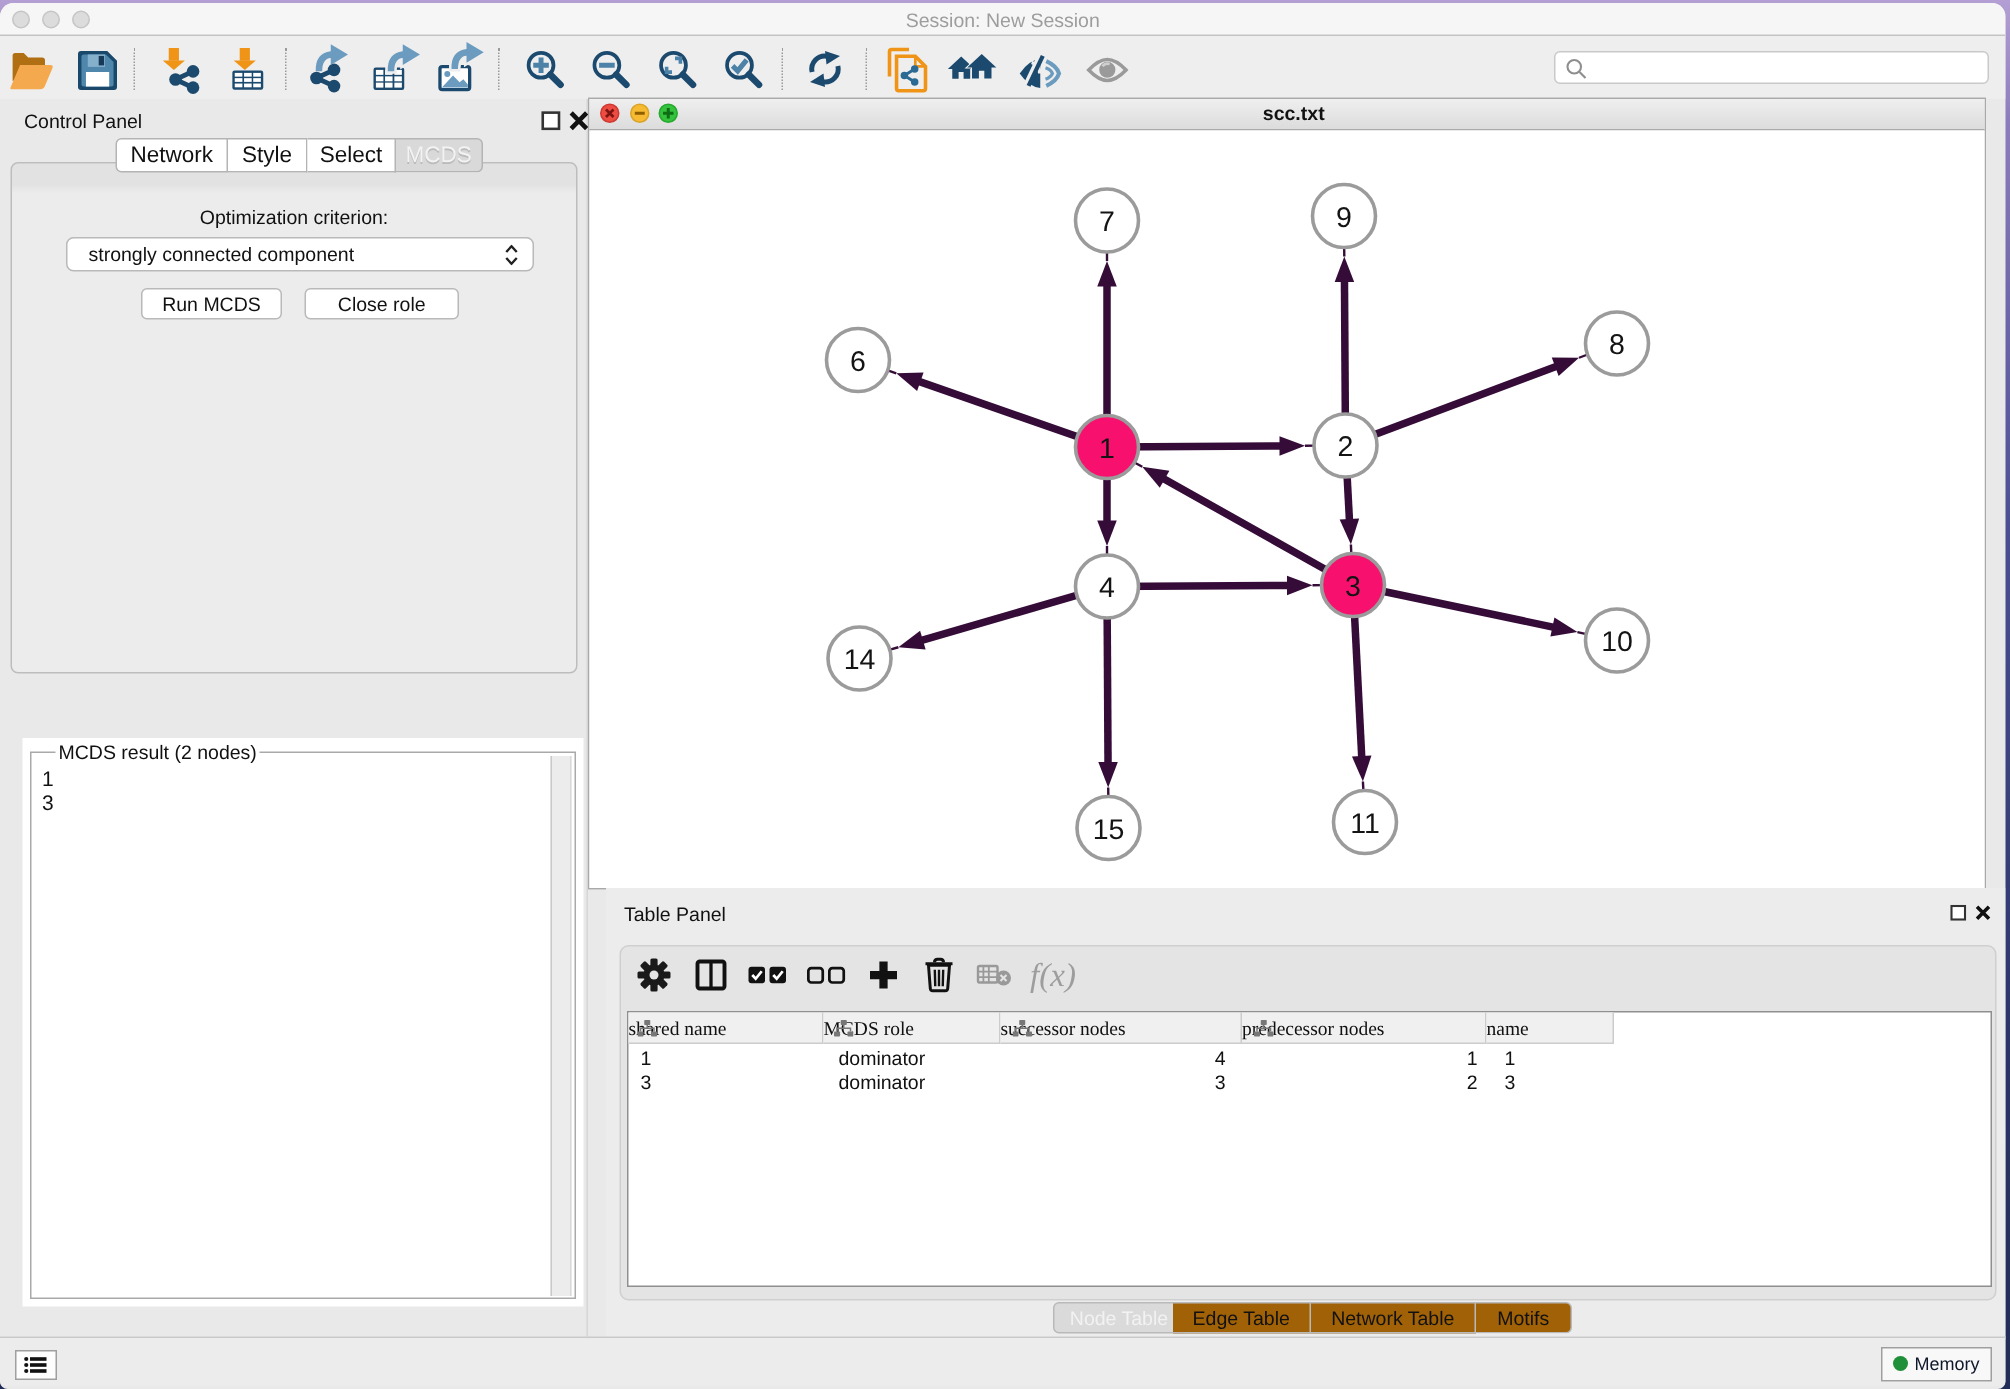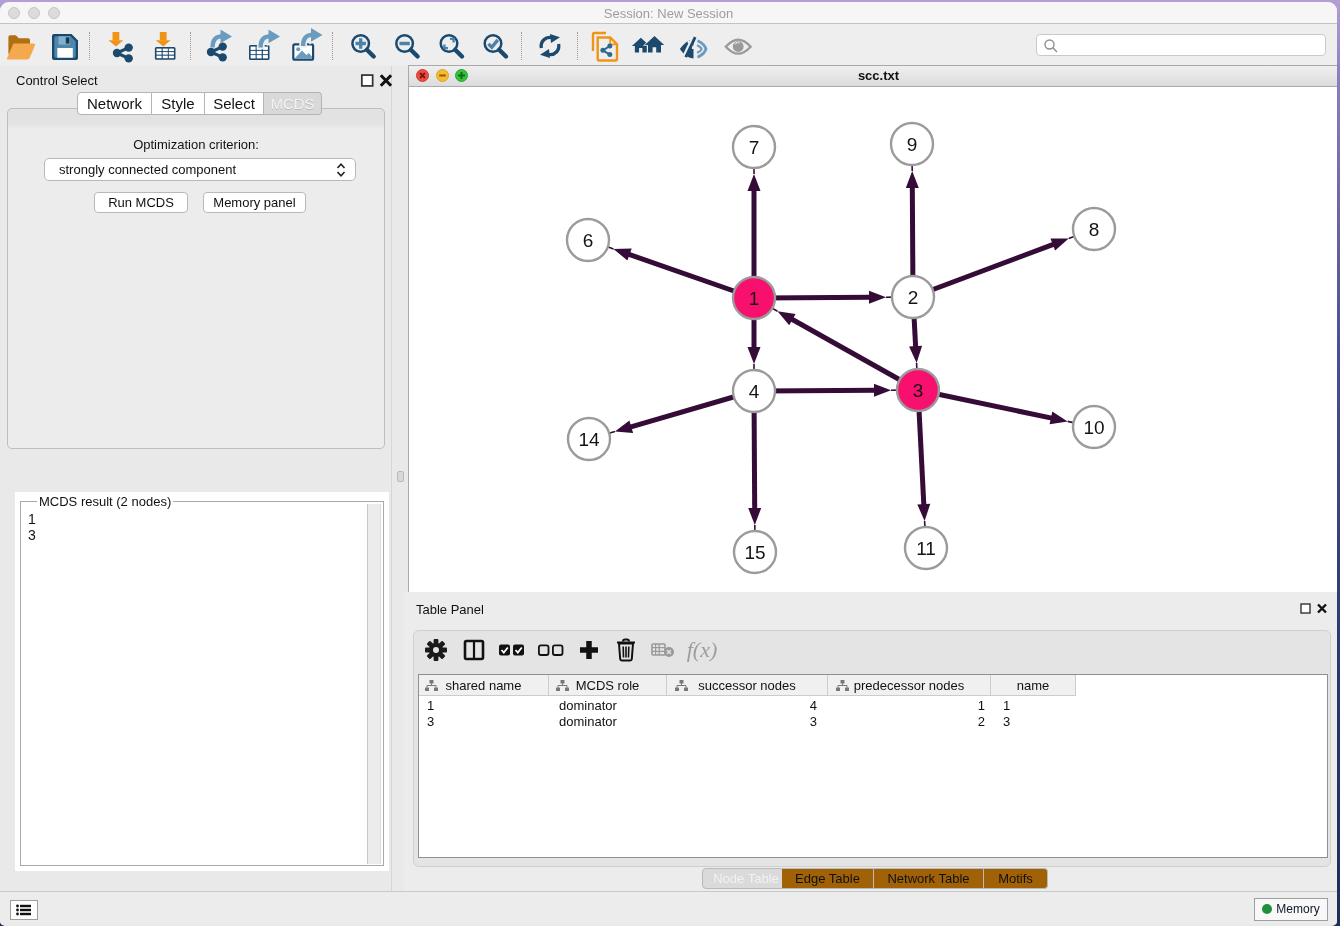--- a/index.html
+++ b/index.html
@@ -49,38 +49,38 @@
     border:1px solid #a9a9a9; }
   #legend { position:absolute; left:16px; top:-8px; background:#fff; padding:0 2px;
     font-size:13px; color:#111; }
   #restext { position:absolute; left:7px; top:9px; font-size:14px; color:#111; line-height:16px; }
   #res-scroll { position:absolute; right:2px; top:2px; width:14px; height:360px;
     background:#ececec; border-left:1px solid #c9c9c9; border-right:1px solid #d9d9d9; }
   
   #vsplit-handle { position:absolute; left:397px; top:469px; width:7px; height:11px;
     background:#d8d8d8; border:1px solid #b9b9b9; border-radius:2px; }
   
-  #netframe { position:absolute; left:408px; top:63px; width:932px; height:528px;
+  #netframe { position:absolute; left:392px; top:63px; width:932px; height:528px;
     border:1px solid #a9a9a9; background:#fff; }
   #nettitle { position:absolute; left:0; top:0; width:100%; height:21px; 
     background:linear-gradient(180deg,#efefef,#dcdcdc); border-bottom:1px solid #aaaaaa; }
   #nettitle .txt { position:absolute; width:100%; text-align:center; top:2px; padding-left:9px;
     font-size:13px; color:#111; font-weight:bold; }
   .mac { position:absolute; top:3px; width:13px; height:13px; border-radius:50%; }
   #netcanvas { position:absolute; left:0; top:21px; width:930px; height:505px; background:#fff; }
   
   #tpanel { position:absolute; left:404px; top:590px; width:933px; height:301px; background:#ececec; }
   #tphead { position:absolute; left:12px; top:10px; font-size:13px; color:#111; }
   #ttoolbar { position:absolute; left:9px; top:38px; width:918px; height:237px;
     background:#e4e4e4; border:1px solid #cfcfcf; border-radius:6px; }
   #ttable { position:absolute; left:14px; top:82px; width:910px; height:184px;
     background:#fff; border:1px solid #8f8f8f; }
   .th { position:absolute; top:0; height:21px; background:#f0f0f0;
     border-right:1px solid #cccccc; border-bottom:1px solid #cccccc;
-    font-size:13px; color:#111; text-align:center; line-height:21px; }
+    font-size:13px; color:#111; line-height:21px;font-family:Liberation Serif, serif; }
   .td { position:absolute; font-size:13px; color:#111; height:16px; line-height:16px;}
   
   .btab { position:absolute; top:276px; height:21px; background:#a16207;
     border:1px solid #b9b9b9; font-size:13px; color:#111; text-align:center; line-height:19px; }
   
   #statusbar { position:absolute; left:0; top:889px; width:1337px; height:33px;
     background:#ececec; border-top:1px solid #c9c9c9; }
   #memorybtn { position:absolute; left:1254px; top:6px; width:74px; height:23px;
     background:#f8f8f8; border:1px solid #9f9f9f; font-size:12px; color:#0f172a;
     text-align:center; line-height:21px; }
@@ -228,39 +228,39 @@
     <div class="tbsep" style="left:521px;"></div>
     <div class="tbsep" style="left:577px;"></div>
     <div id="searchbox">
       <svg width="16" height="16" style="position:absolute;left:6px;top:3px;" viewBox="0 0 16 16">
         <circle cx="6.5" cy="6.5" r="4.5" fill="none" stroke="#8e8e8e" stroke-width="1.4"></circle>
         <line x1="10" y1="10" x2="14" y2="14" stroke="#8e8e8e" stroke-width="1.4"></line>
       </svg>
     </div>
   </div>
   <div id="cpanel">
-    <div id="cphead">Control Select</div>
+    <div id="cphead">Control Panel</div>
     <svg class="abs" style="left:360px; top:8px;" width="34" height="13" viewBox="0 0 30 12">
       <rect x="1" y="1" width="10" height="10" fill="#fff" stroke="#333" stroke-width="1.6"></rect>
       <path d="M18.5 1.2 L28 10.8 M28 1.2 L18.5 10.8" stroke="#111" stroke-width="2.8"></path>
     </svg>
     <div class="tab" style="left:77px; width:75px; border-radius:4px 0 0 4px;">Network</div>
     <div class="tab" style="left:152px; width:53px; border-left:none;">Style</div>
     <div class="tab" style="left:205px; width:59px; border-left:none;">Select</div>
     <div class="tab" style="left:264px; width:58px; border-left:none; border-radius:0 4px 4px 0; background:#d9d9d9; color:#f3f3f3; text-shadow:0 1px 0 #bbb;">MCDS</div>
     <div id="tabpanel"></div>
     <div id="optlabel">Optimization criterion:</div>
     <div id="combo">strongly connected component
       <svg width="10" height="14" style="position:absolute;right:9px;top:4px;" viewBox="0 0 10 14">
         <path d="M1.5 5 L5 1.2 L8.5 5" fill="none" stroke="#222" stroke-width="1.6"></path>
         <path d="M1.5 9 L5 12.8 L8.5 9" fill="none" stroke="#222" stroke-width="1.6"></path>
       </svg>
     </div>
     <div class="btn" style="left:94px; width:94px;">Run MCDS</div>
-    <div class="btn" style="left:203px; width:103px;">Memory panel</div>
+    <div class="btn" style="left:203px; width:103px;">Close role</div>
     <div id="results">
       <div id="fieldset">
         <div id="legend">MCDS result (2 nodes)</div>
         <div id="restext">1<br>3</div>
         <div id="res-scroll"></div>
       </div>
     </div>
   </div>
   <div id="vsplit-handle"></div>
   <div style="position:absolute;left:865px;top:587px;width:9px;height:5px;background:#e3e3e3;border:1px solid #9f9f9f;border-radius:2px;"></div>

